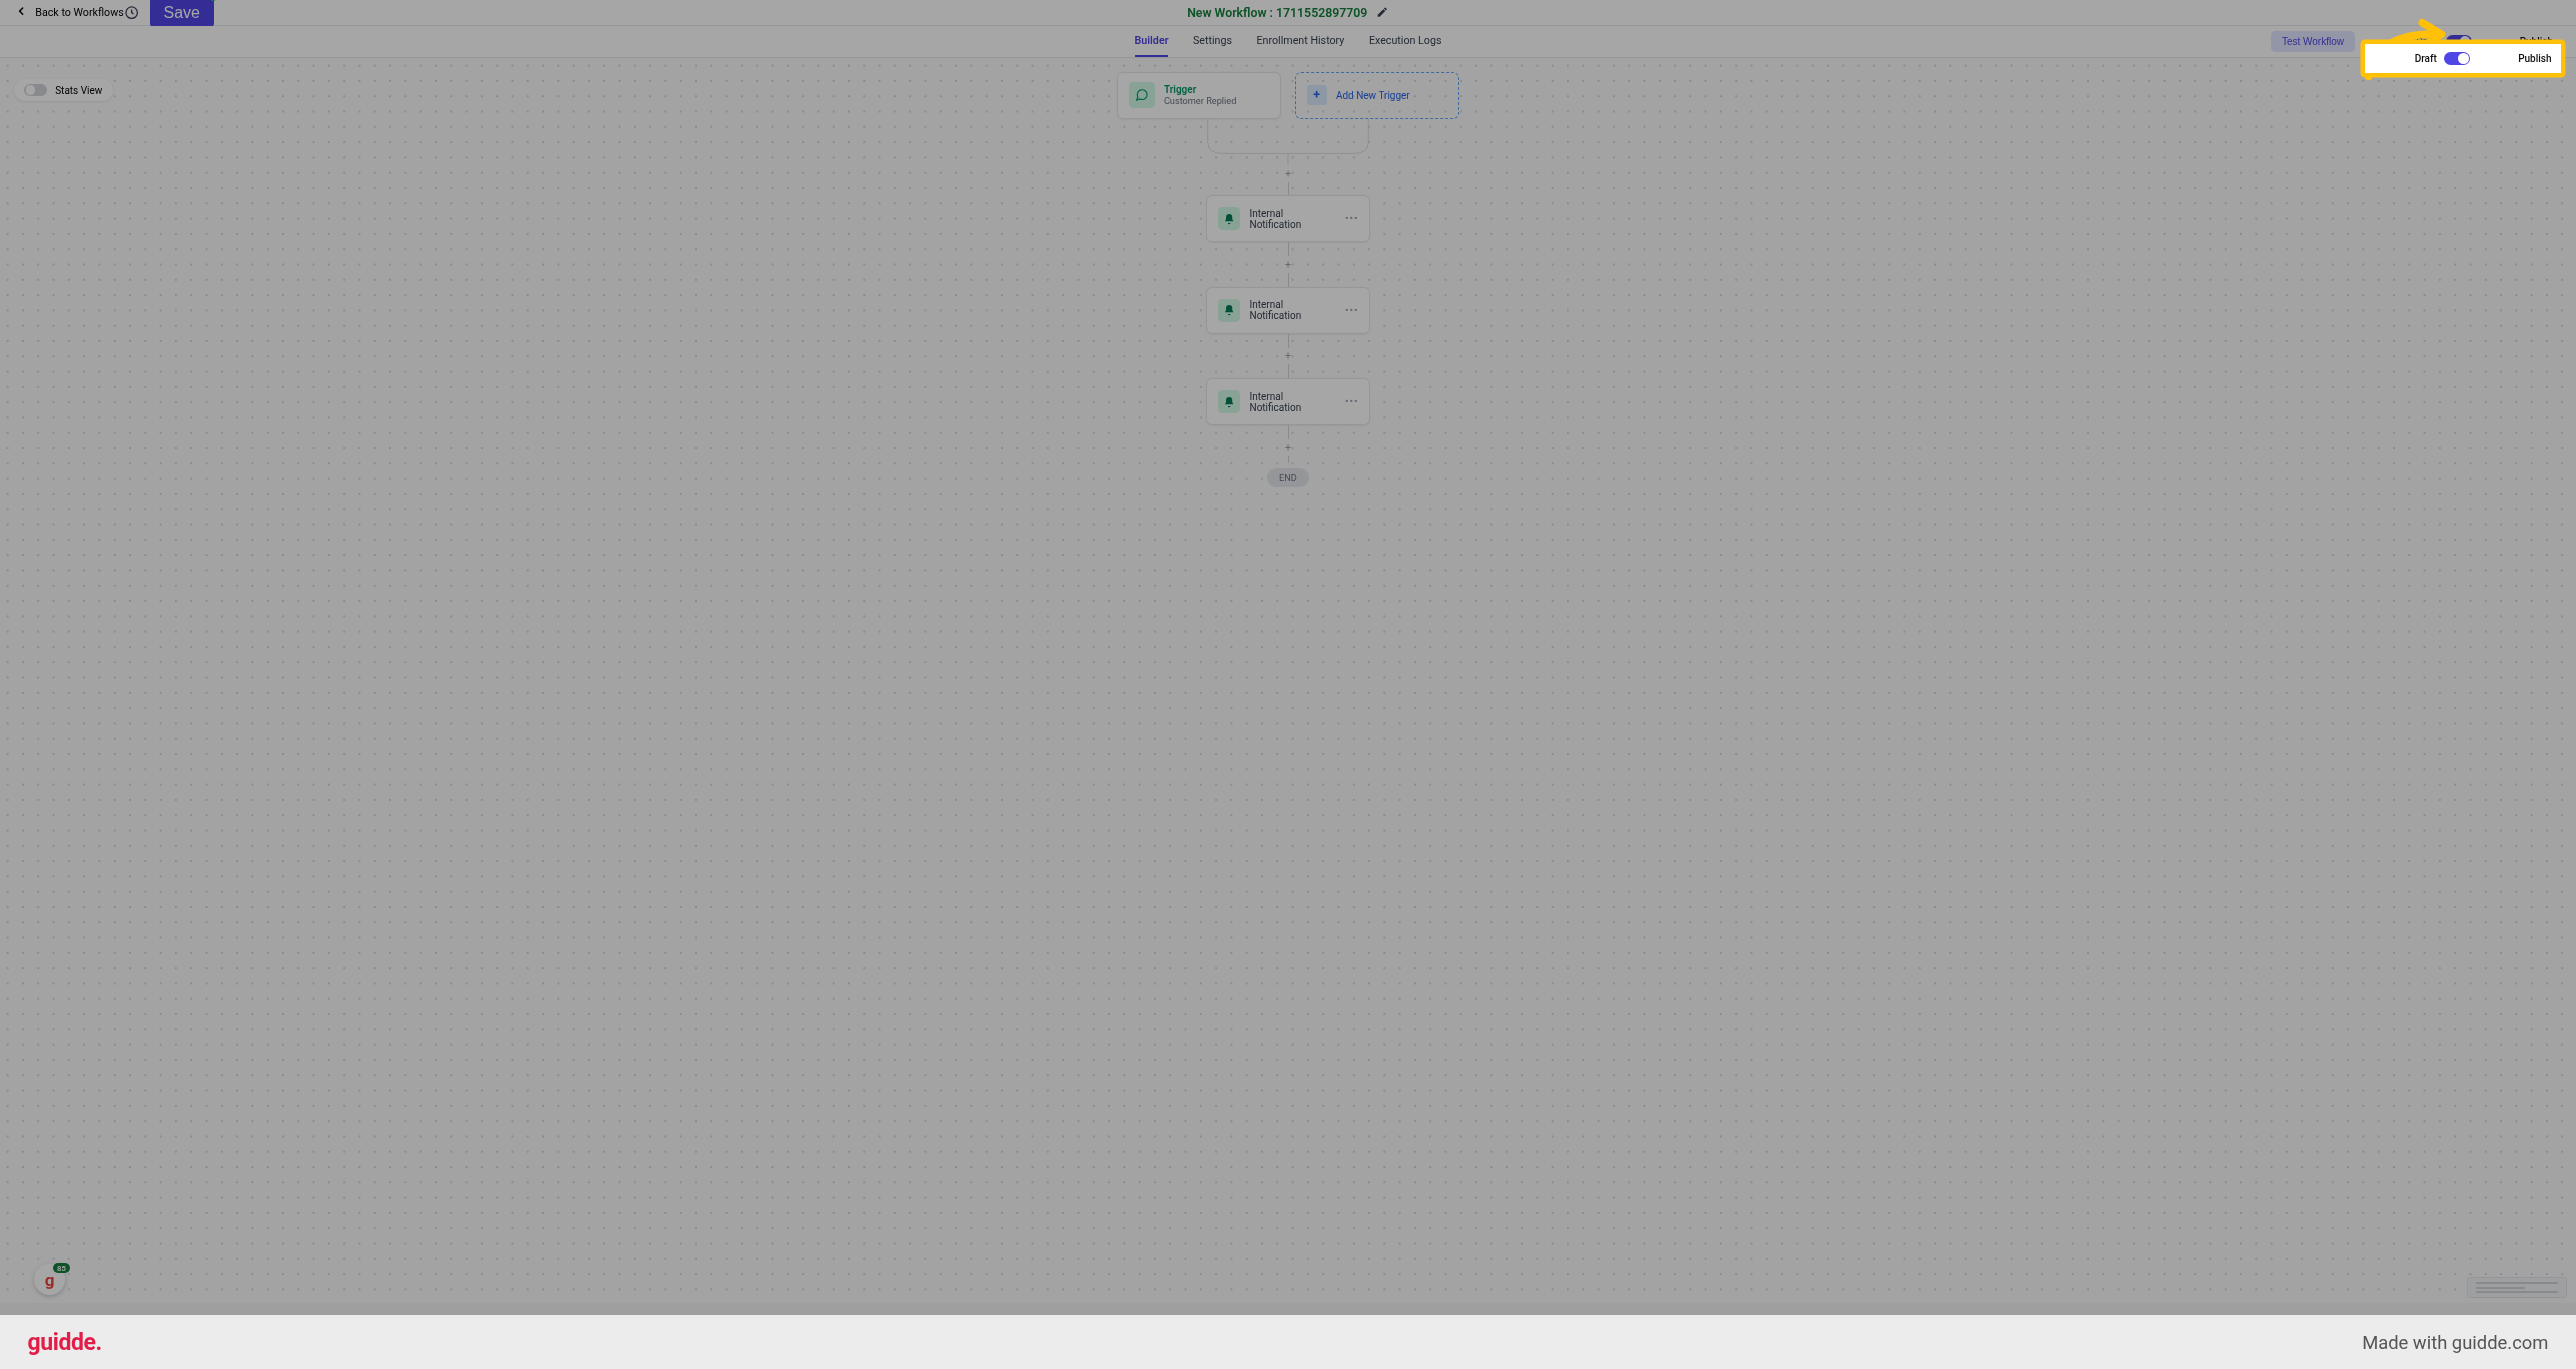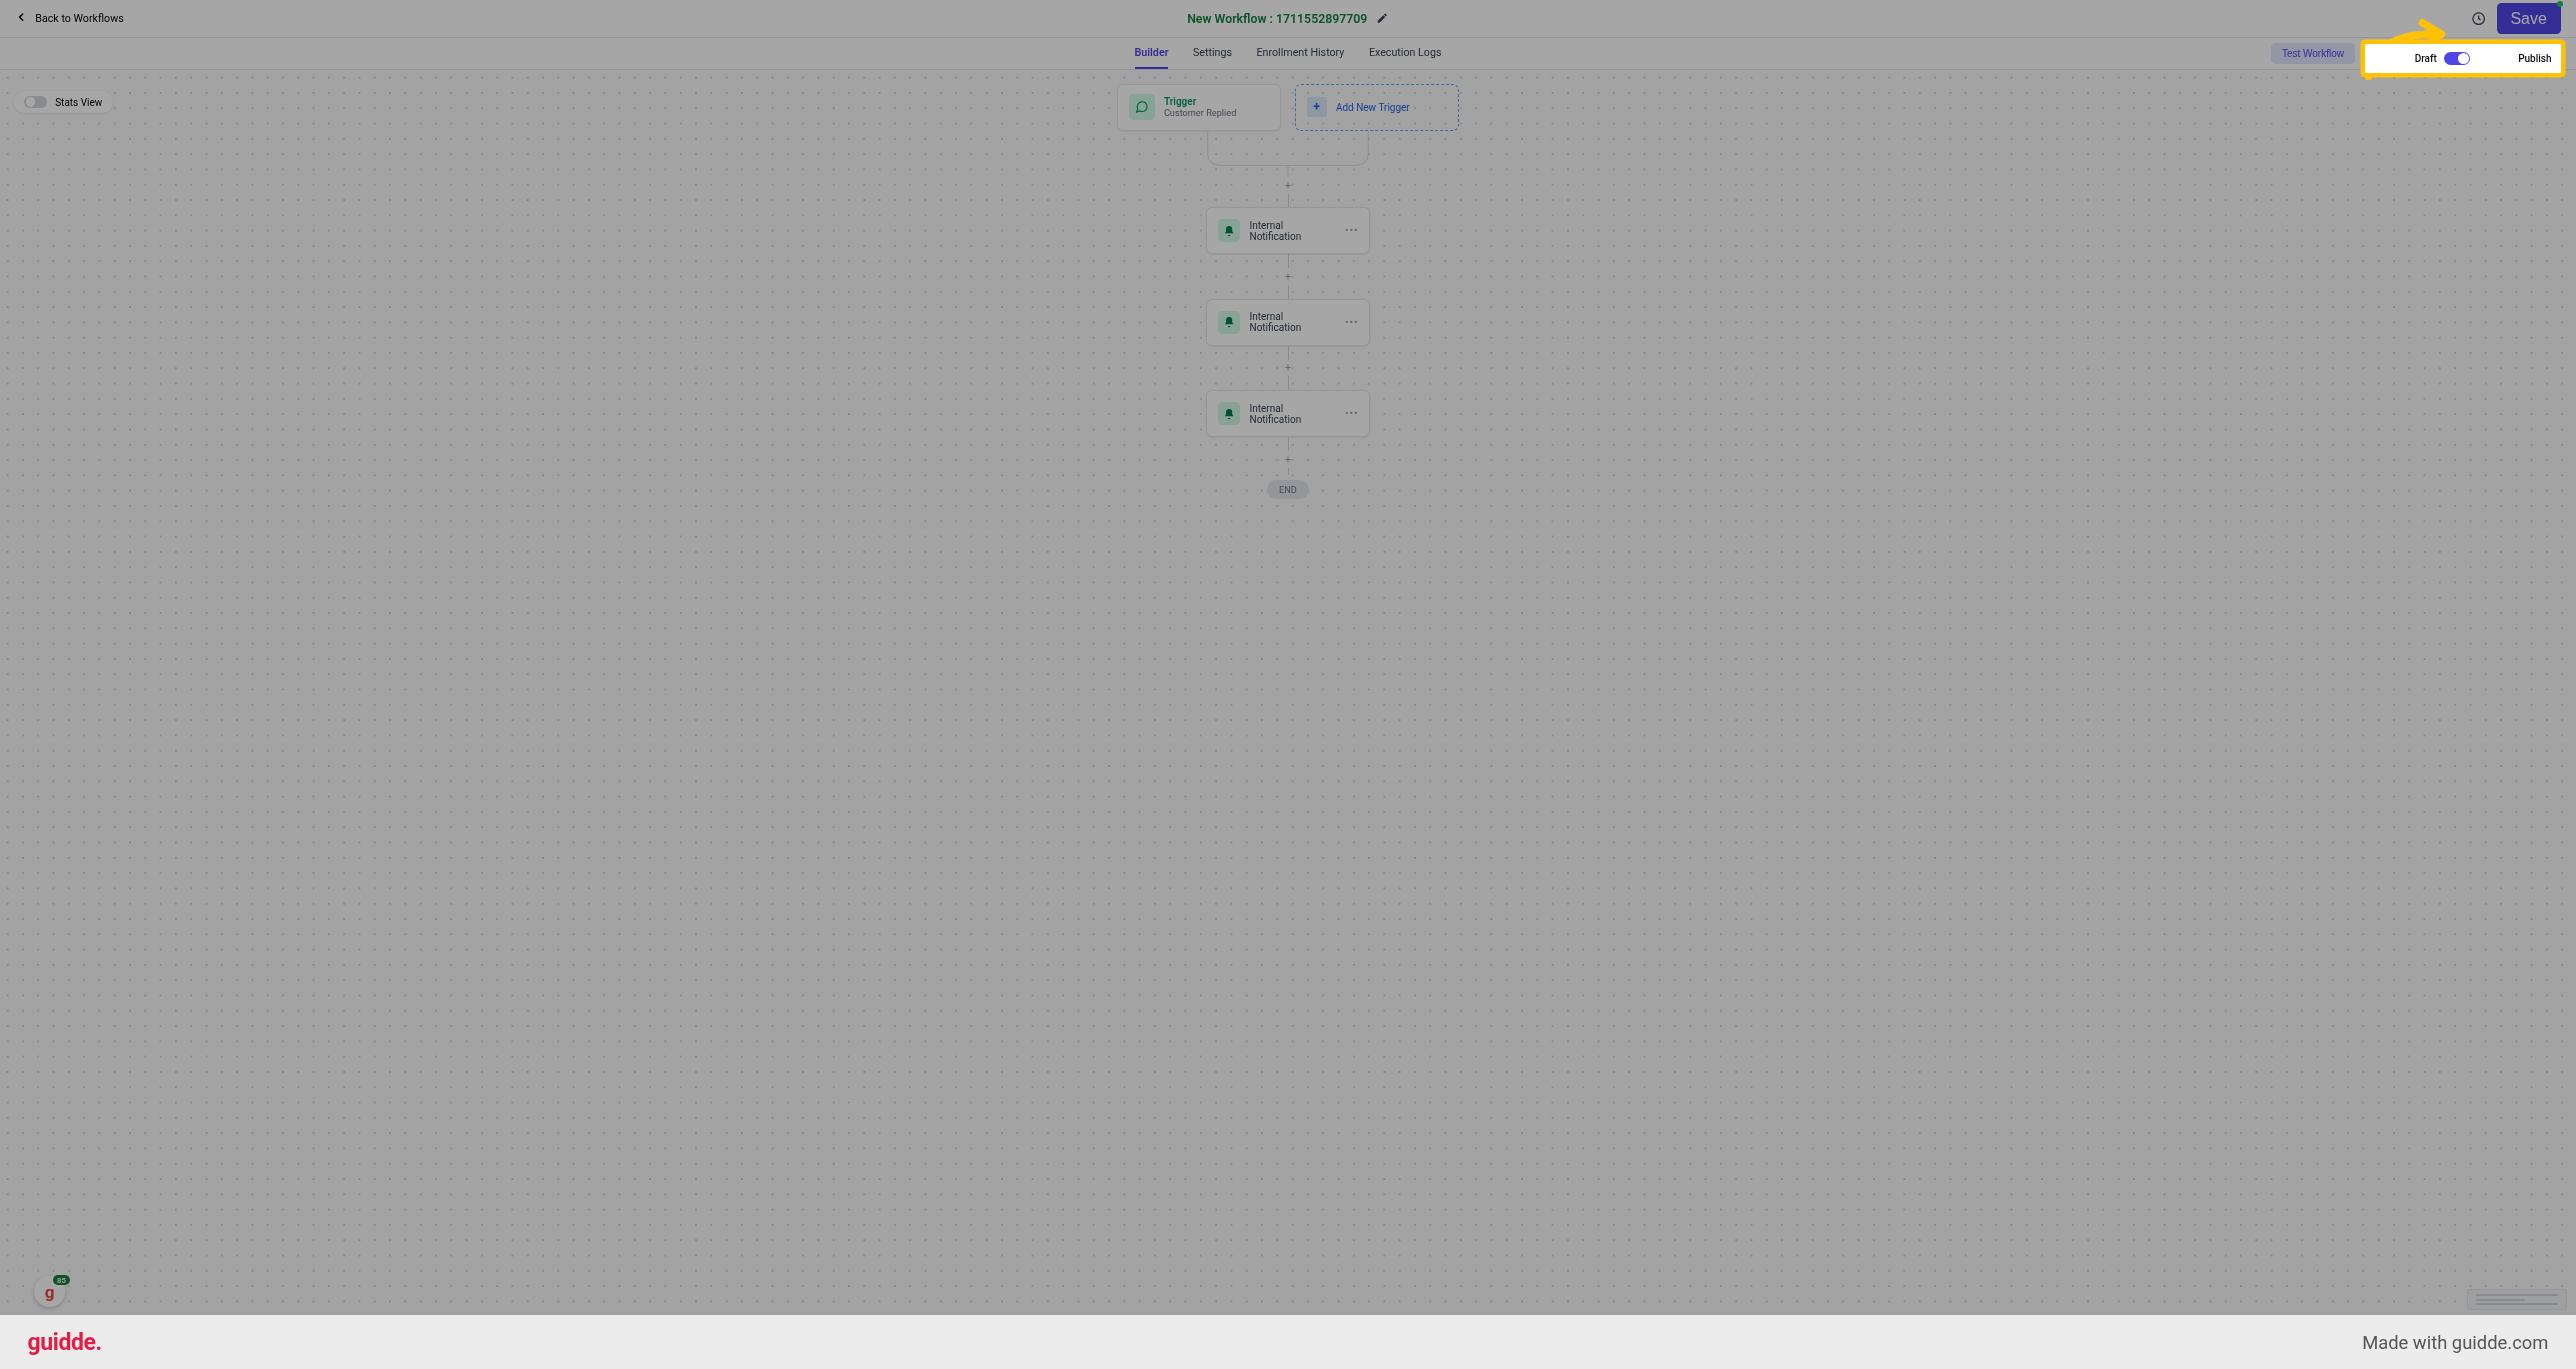--- a/index.html
+++ b/index.html
@@ -10,28 +10,28 @@
   .dim-overlay {
     position: absolute; inset: 0;
     background: rgba(0,0,0,0.35);
     z-index: 50;
     pointer-events: none;
   }
 
   
   .topbar {
     position: relative;
-    height: 38px;
+    height: 26px;
     background: #fff;
     border-bottom: 0.8px solid #e5e7eb;
     display: flex;
     align-items: center;
     padding: 0 15.3px;
     font-size: 10.7px;
-    justify-content: space-between;
+    justify-content: flex-start;
   }
   .topbar-left { display: flex; align-items: center; gap: 7.7px; cursor: pointer; }
   .topbar-left .chev { font-size: 13.8px; font-weight: 600; }
   .topbar-center { display: flex; align-items: center; gap: 9.2px; position: absolute; left: 50%; transform: translateX(-50%); }
   .title { font-weight: 600; font-size: 12.3px; color: #15803d; }
   .edit-icon { width: 12.3px; height: 12.3px; cursor: pointer; }
   .topbar-right { display: flex; align-items: center; gap: 10.7px; }
   .history-icon { width: 15.3px; height: 15.3px; cursor: pointer; }
   .save-btn {
     background: #4f46e5; color: #fff; border: none;

